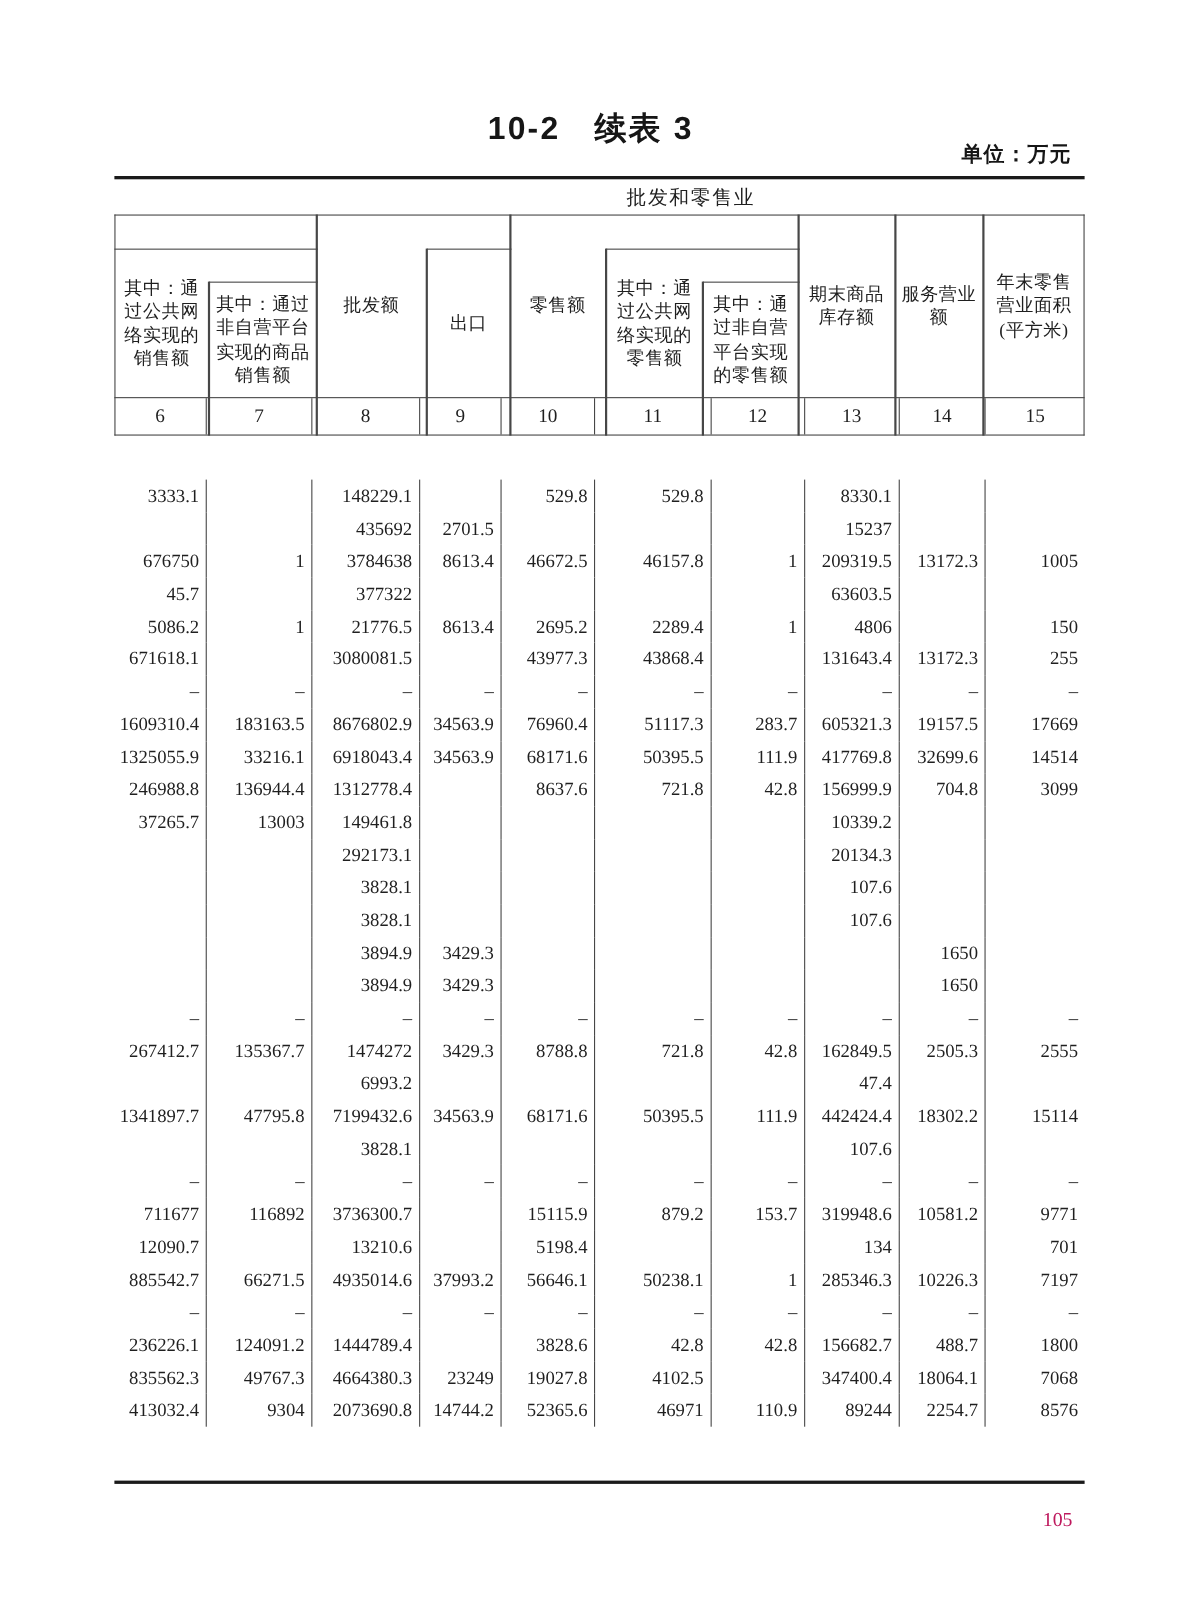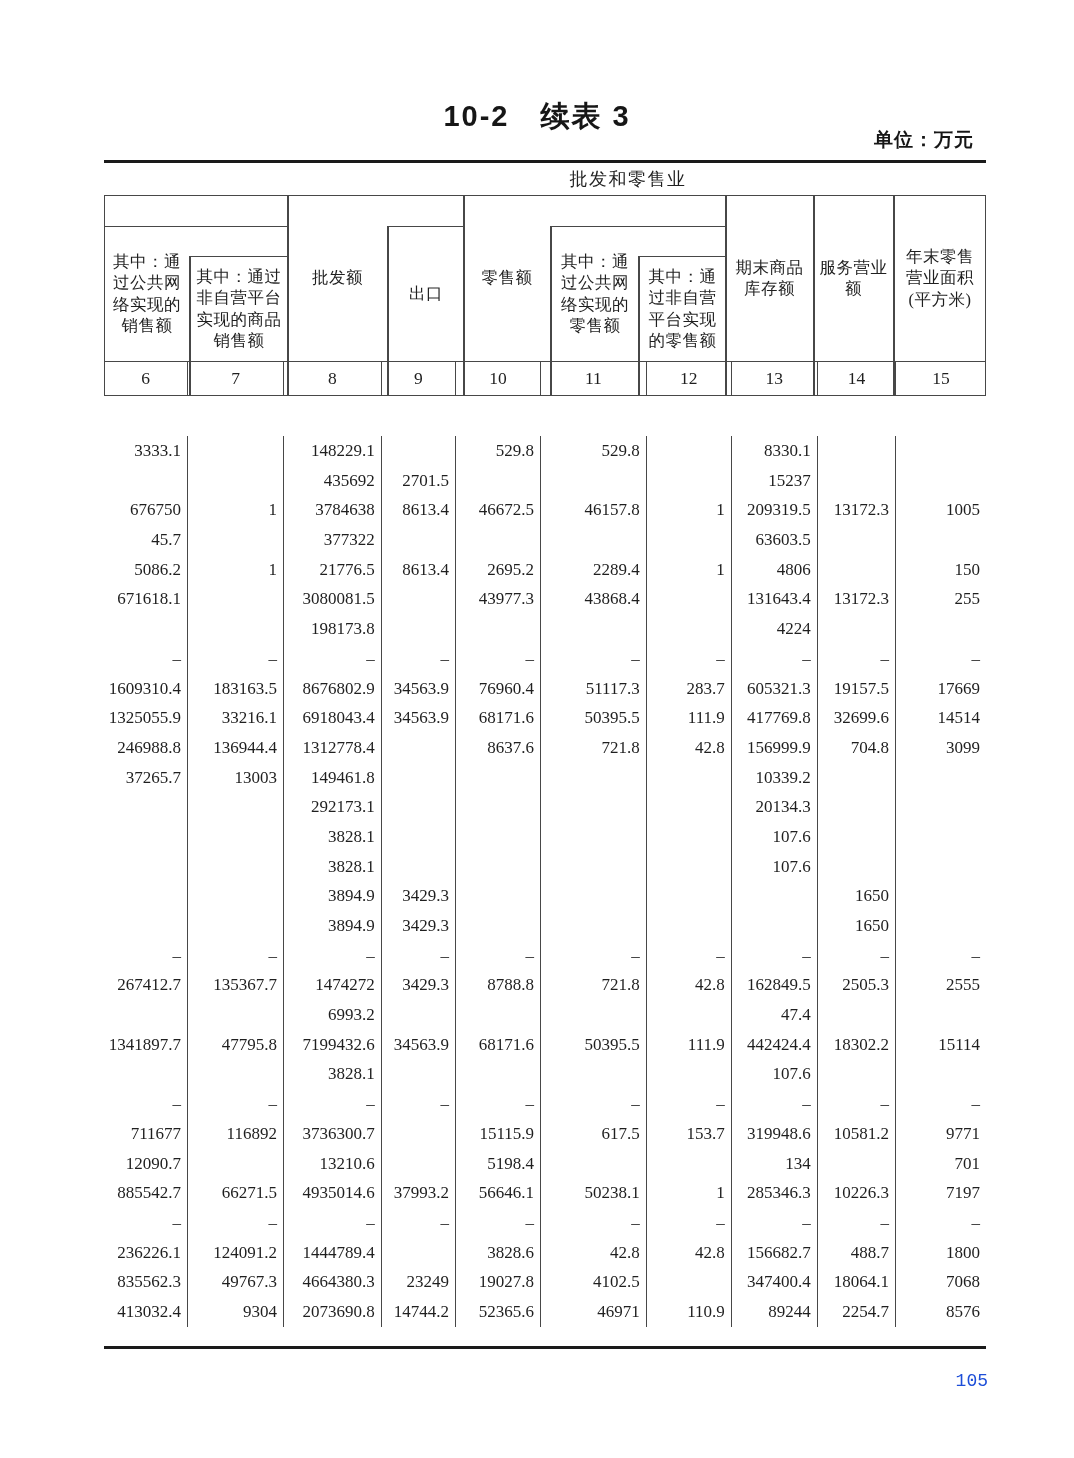--- a/index.html
+++ b/index.html
@@ -62,23 +62,23 @@
   .data-row{display:flex;height:29.6875px;}
   .dcell{
     box-sizing:border-box;text-align:right;padding-right:6px;font-size:17px;
     line-height:29.6875px;border-right:1.3px solid var(--line);
     overflow:hidden;white-space:nowrap;
   }
   .dcell:last-child{border-right:none;}
   .w0{width:86px;}.w1{width:98px;}.w2{width:100px;}.w3{width:76px;}.w4{width:87px;}
   .w5{width:108px;}.w6{width:87px;}.w7{width:88px;}.w8{width:80px;}.w9{width:92px;}
   .page-number{
-    position:absolute;top:1371px;right:86px;
-    font-family:Liberation Mono, monospace;
-    font-size:18px;color:#1d4ed8;
+    position:absolute;top:1371px;right:99px;
+    font-family:Liberation Serif, serif;
+    font-size:18px;color:#be185d;
   }
 </style>
 </head>
 <body>
 
 <div class="page-title">10-2　续表 3</div>
 <div class="unit-label">单位：万元</div>
 
 <div class="table-wrap">
   <div class="rule top"></div>
@@ -213,32 +213,20 @@
         <div class="dcell w2">3080081.5</div>
         <div class="dcell w3"></div>
         <div class="dcell w4">43977.3</div>
         <div class="dcell w5">43868.4</div>
         <div class="dcell w6"></div>
         <div class="dcell w7">131643.4</div>
         <div class="dcell w8">13172.3</div>
         <div class="dcell w9">255</div>
       </div>
       <div class="data-row">
-        <div class="dcell w0"></div>
-        <div class="dcell w1"></div>
-        <div class="dcell w2">198173.8</div>
-        <div class="dcell w3"></div>
-        <div class="dcell w4"></div>
-        <div class="dcell w5"></div>
-        <div class="dcell w6"></div>
-        <div class="dcell w7">4224</div>
-        <div class="dcell w8"></div>
-        <div class="dcell w9"></div>
-      </div>
-      <div class="data-row">
         <div class="dcell w0">–</div>
         <div class="dcell w1">–</div>
         <div class="dcell w2">–</div>
         <div class="dcell w3">–</div>
         <div class="dcell w4">–</div>
         <div class="dcell w5">–</div>
         <div class="dcell w6">–</div>
         <div class="dcell w7">–</div>
         <div class="dcell w8">–</div>
         <div class="dcell w9">–</div>
@@ -422,21 +410,21 @@
         <div class="dcell w7">–</div>
         <div class="dcell w8">–</div>
         <div class="dcell w9">–</div>
       </div>
       <div class="data-row">
         <div class="dcell w0">711677</div>
         <div class="dcell w1">116892</div>
         <div class="dcell w2">3736300.7</div>
         <div class="dcell w3"></div>
         <div class="dcell w4">15115.9</div>
-        <div class="dcell w5">617.5</div>
+        <div class="dcell w5">879.2</div>
         <div class="dcell w6">153.7</div>
         <div class="dcell w7">319948.6</div>
         <div class="dcell w8">10581.2</div>
         <div class="dcell w9">9771</div>
       </div>
       <div class="data-row">
         <div class="dcell w0">12090.7</div>
         <div class="dcell w1"></div>
         <div class="dcell w2">13210.6</div>
         <div class="dcell w3"></div>

